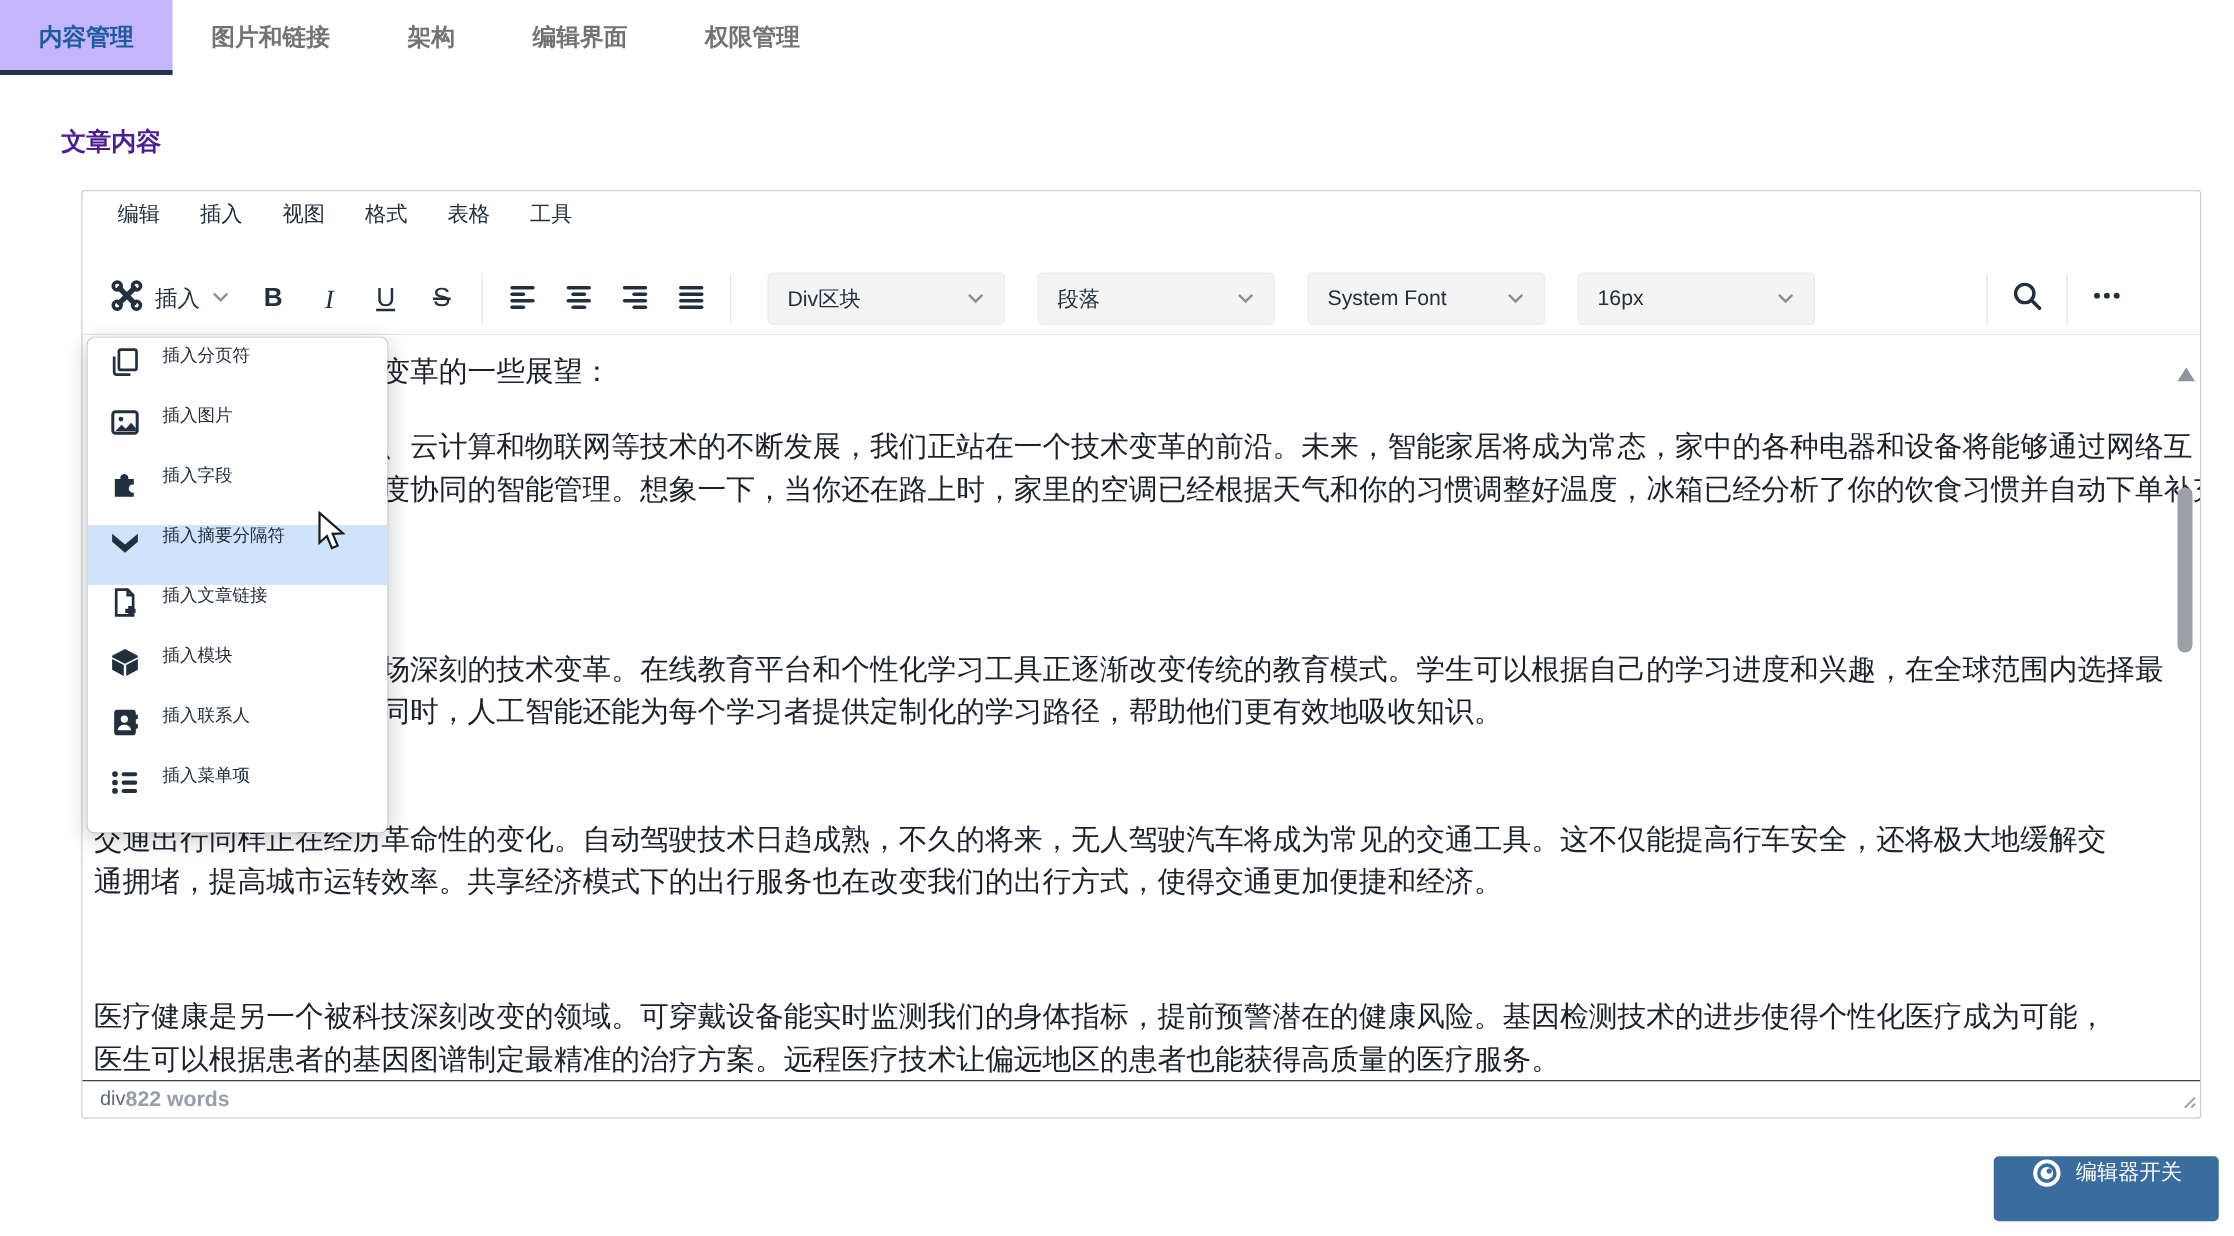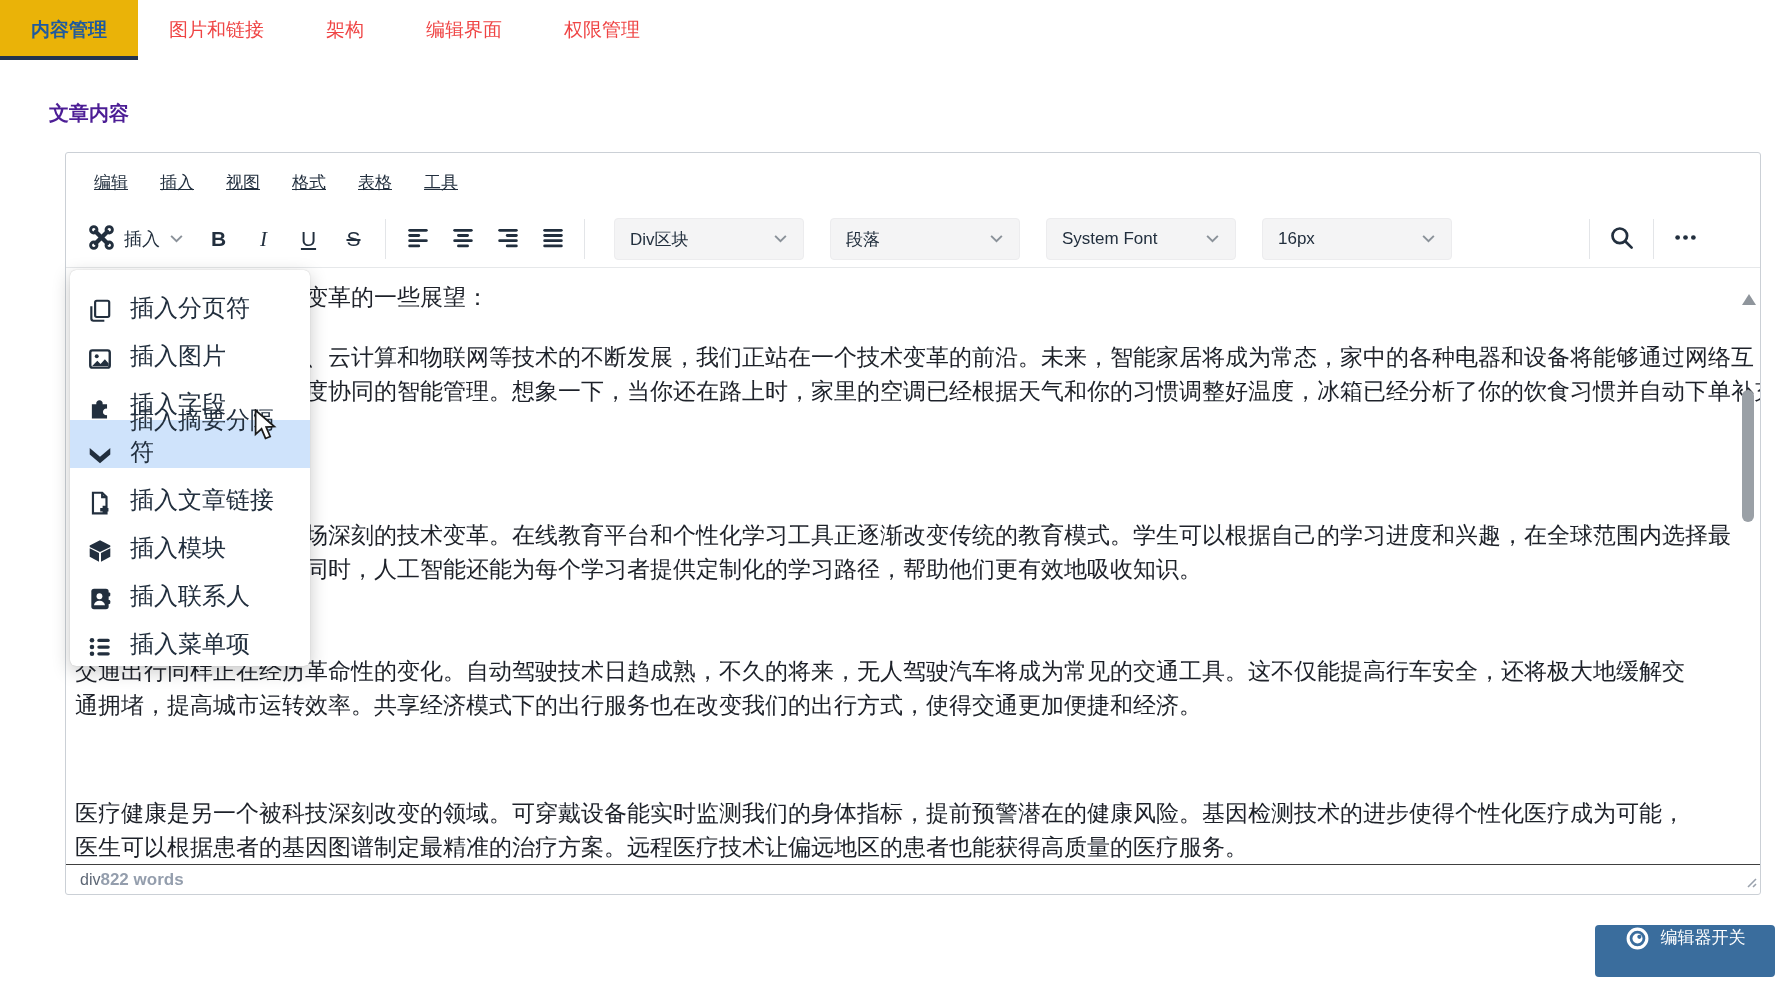--- a/index.html
+++ b/index.html
@@ -4,38 +4,38 @@
 <style>
   * { box-sizing: border-box; }
   html,body { margin:0; padding:0; }
   body {
     width:1787px; height:989px; background:#ffffff; position:relative; overflow:hidden;
     font-family:"Liberation Sans","DejaVu Sans",sans-serif; color:#222f3e;
   }
   
   .tabbar { display:flex; height:60px; align-items:stretch; }
   .tab {
-    display:flex; align-items:center; padding:0 31px; font-size:19px; color:#ef4444;
-    cursor:pointer; white-space:nowrap;
+    display:flex; align-items:center; padding:0 31px; font-size:19px; color:#737373;
+    cursor:pointer; white-space:nowrap;font-weight:bold;
   }
   .tab.active {
-    background:#eab308; color:#1f5a9e; font-weight:bold;
+    background:#c4b5fd; color:#1f5a9e; font-weight:bold;
     box-shadow: inset 0 -4px 0 #22334e;
   }
   
   .section-label {
     position:absolute; left:49px; top:100px; font-size:20px; font-weight:bold; color:#4c1d95;
   }
   
   .editor {
     position:absolute; left:65px; top:152px; width:1696px; height:743px;
     border:1px solid #cbd0d6; border-radius:3px; background:#fff;
     display:flex; flex-direction:column;
   }
-  .menubar { height:58px; display:flex; align-items:center; padding:0 14px; gap:4px;text-decoration:underline; }
+  .menubar { height:58px; display:flex; align-items:flex-start; padding:0 14px; gap:4px; }
   .menubtn { padding:7px 14px; font-size:17px; color:#222f3e; border-radius:3px; cursor:pointer; }
   .toolbar {
     height:57px; display:flex; align-items:center; padding:0 10px;
     border-bottom:1px solid #e6e8ea; flex:0 0 auto;
   }
   .tsep { width:1px; height:40px; background:#e3e5e8; margin:0 9px; flex:0 0 auto; }
   .tbtn {
     width:45px; height:45px; display:flex; align-items:center; justify-content:center;
     border-radius:3px; cursor:pointer; flex:0 0 auto;
   }
@@ -81,22 +81,22 @@
   .elpath { font-size:16px; color:#5d6775; cursor:pointer; }
   .wordcount { font-size:17px; color:#949ead; margin-right:44px;font-weight:bold; }
   .resize-grip { position:absolute; right:3px; bottom:2px; cursor:nwse-resize; }
   
   .insert-menu {
     position:absolute; left:4px; top:117px; width:240px; background:#fff; z-index:10;
     border-radius:6px; padding:6px 0;
     box-shadow:0 5px 18px rgba(0,0,0,.22), 0 0 1px rgba(0,0,0,.25);
   }
   .mi {
-    display:flex; align-items:flex-end; height:48px; padding:0 16px; gap:17px;
-    font-size:24px; color:#222f3e; cursor:pointer;
+    display:flex; align-items:flex-start; height:48px; padding:0 16px; gap:17px;
+    font-size:14px; color:#222f3e; cursor:pointer;
   }
   .mi.hl { background:#cfe3fb; }
   .mi .ic { width:27px; height:27px; display:flex; align-items:center; justify-content:center; flex:0 0 auto; }
   
   .cursor { position:absolute; left:186px; top:256px; z-index:20; }
   
   .toggle-editor-btn {
     position:absolute; right:12px; top:925px; width:180px; height:52px; background:#3a6d9d;
     border:none; border-radius:4px; color:#fff; font-size:17px;
     font-family:"Liberation Sans","DejaVu Sans",sans-serif;

